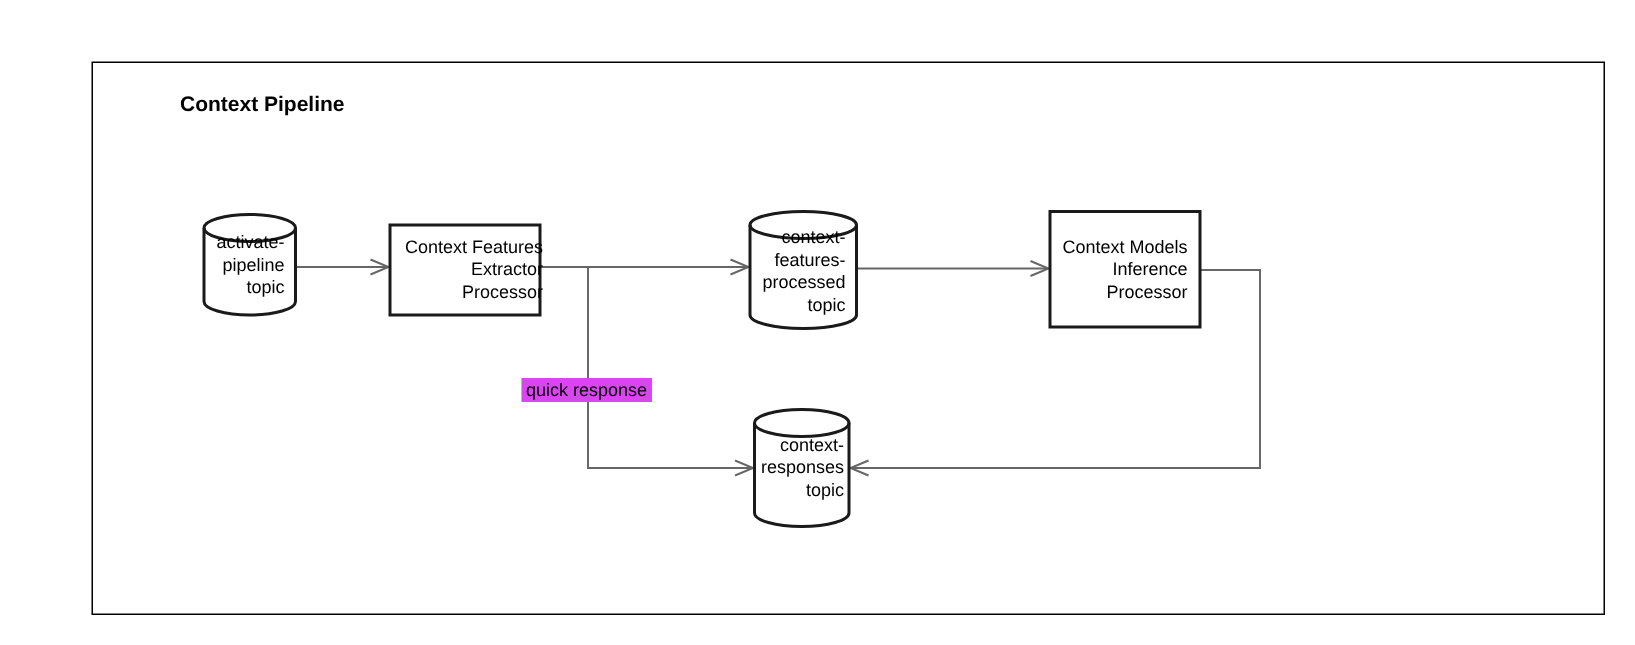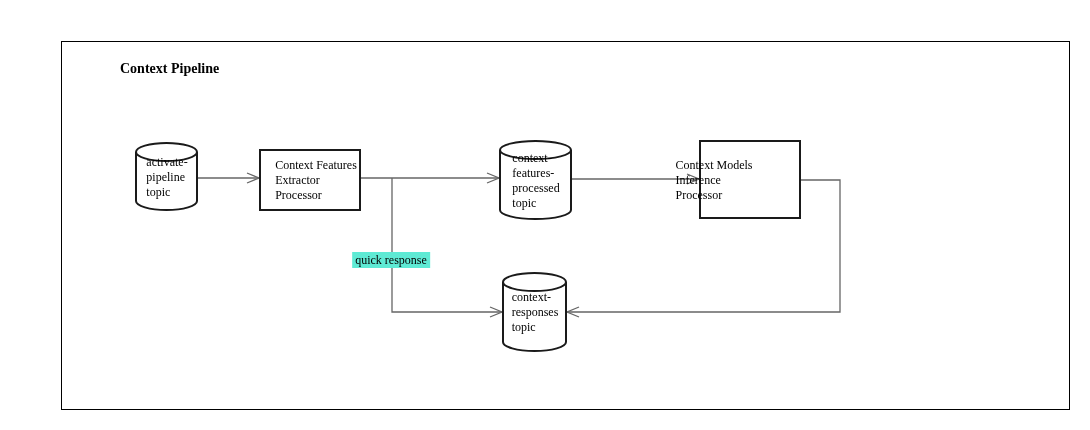--- a/index.html
+++ b/index.html
@@ -5,21 +5,21 @@
   html, body {
     margin: 0;
     padding: 0;
     background: #ffffff;
   }
   .canvas {
     position: relative;
     width: 1090px;
     height: 430px;
     background: var(--background, #ffffff);
-    font-family: Liberation Serif, serif;
+    font-family: Liberation Sans, sans-serif;
     color: var(--text, #000000);
     overflow: hidden;
   }
   .frame {
     position: absolute;
     left: 61px;
     top: 41px;
     width: 1009px;
     height: 369px;
     border: 1.5px solid #000000;
@@ -59,30 +59,30 @@
   svg .rim {
     fill: none;
     stroke: var(--shape_border, #1a1a1a);
     stroke-width: 2px;
   }
   .node-label {
     position: absolute;
     transform: translate(-50%, -50%);
     font-size: 12px;
     line-height: 15px;
-    text-align: left;
+    text-align: right;
     white-space: pre-line;
   }
   .edge-label {
     position: absolute;
     transform: translate(-50%, -50%);
     font-size: 12px;
     line-height: 14px;
     text-align: center;
-    background: #5eead4;
+    background: #d946ef;
     padding: 1px 3px;
     white-space: nowrap;
   }
 </style>
 </head>
 <body>
 
 <div class="canvas">
 
   <div class="frame"></div>
@@ -128,21 +128,21 @@
 
   <div class="node-label" style="left:316px; top:180px;">Context Features
 Extractor
 Processor</div>
 
   <div class="node-label" style="left:536px; top:181px;">context-
 features-
 processed
 topic</div>
 
-  <div class="node-label" style="left:714px; top:180px;">Context Models
+  <div class="node-label" style="left:750px; top:180px;">Context Models
 Inference
 Processor</div>
 
   <div class="node-label" style="left:535px; top:312px;">context-
 responses
 topic</div>
 
   <div class="edge-label" style="left:391px; top:260px;">quick response</div>
 
 </div>

